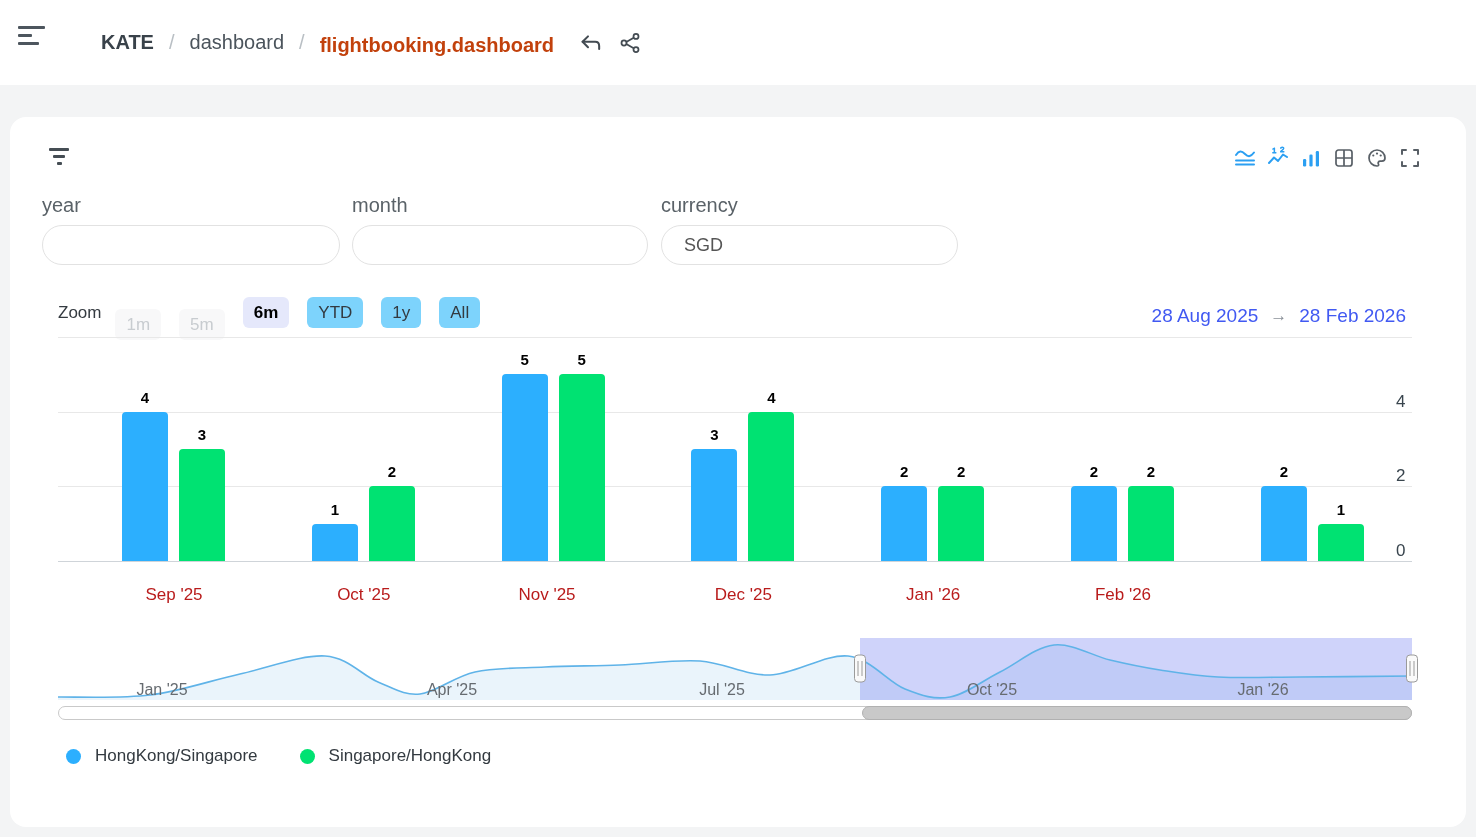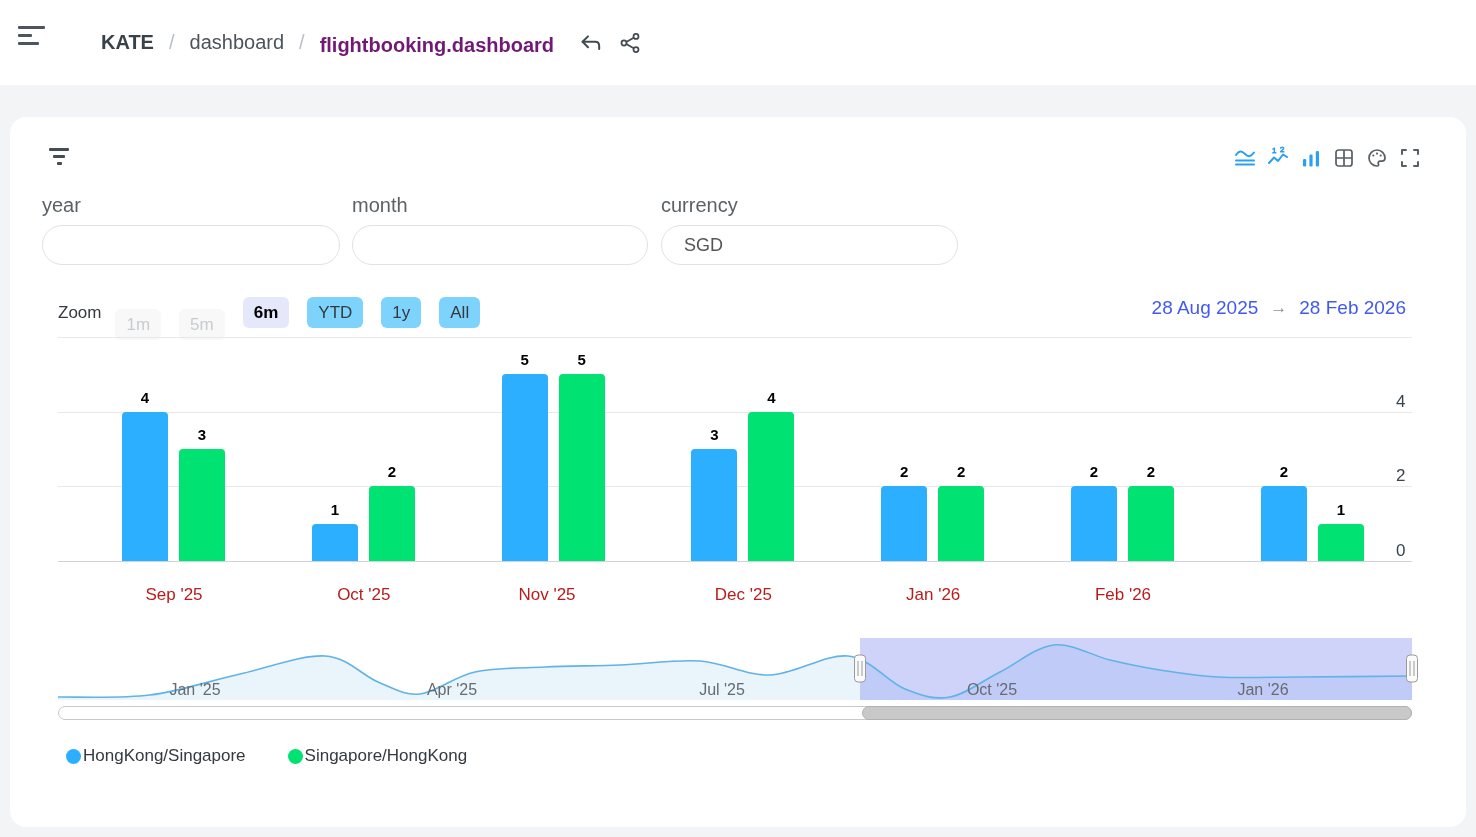--- a/index.html
+++ b/index.html
@@ -13,21 +13,21 @@
   .topbar{position:absolute;left:0;top:0;width:1476px;height:85px;background:#fff;}
   .hamburger{position:absolute;left:18px;top:26px;width:28px;height:22px;cursor:pointer;}
   .hamburger span{display:block;background:#4d565e;height:3px;border-radius:1px;margin-bottom:5px;}
   .hamburger span:nth-child(1){width:27px;}
   .hamburger span:nth-child(2){width:14px;}
   .hamburger span:nth-child(3){width:21px;}
   .breadcrumb{position:absolute;left:101px;top:0;height:85px;display:flex;align-items:center;gap:15px;font-size:20px;}
   .bc-root{color:#39424a;font-weight:700;}
   .bc-sep{color:#b9bfc4;font-weight:400;}
   .bc-mid{color:#4b545c;}
-  .bc-current{color:#701a75;font-weight:700;margin-top:6px;}
+  .bc-current{color:#c2410c;font-weight:700;margin-top:6px;}
   .tb-icon{width:24px;height:24px;color:#434b52;display:inline-block;}
   .tb-icon.undo{margin-left:10px;}
   
   .card{position:absolute;left:10px;top:117px;width:1456px;height:710px;background:#fff;border-radius:16px;}
   .filter-icon{position:absolute;left:36px;top:31px;width:26px;height:20px;cursor:pointer;}
   .filter-icon span{display:block;background:#454d54;border-radius:1px;margin:0 auto 4px auto;}
   .filter-icon span:nth-child(1){width:20px;height:3px;}
   .filter-icon span:nth-child(2){width:12px;height:3px;}
   .filter-icon span:nth-child(3){width:5px;height:3px;}
   .cardtools{position:absolute;top:29px;right:44px;display:flex;gap:9px;}
@@ -42,39 +42,39 @@
   .fg-label{font-size:20px;color:#5a6268;margin-bottom:8px;}
   .fg-input{width:100%;height:40px;box-sizing:border-box;border:1px solid #e2e2e2;border-radius:20px;
     padding:0 22px;font-size:18px;color:#555;outline:none;background:#fff;font-family:inherit;}
   
   .zoomrow{position:absolute;left:48px;top:168px;display:flex;align-items:center;gap:18px;}
   .zoom-label{font-size:17px;color:#353b41;margin-right:-4px;}
   .zbtn{height:31px;padding:0 11px;border:none;border-radius:6px;background:#7dd3fc;color:#333a40;
     font-size:17px;font-family:inherit;cursor:pointer;}
   .zbtn.disabled{color:#c8ccd0;background:#f8f8f9;cursor:default;margin-top:24px;}
   .zbtn.selected{background:#e5e8fb;color:#000;font-weight:700;}
-  .rangerow{position:absolute;top:180px;right:60px;display:flex;align-items:center;font-size:19px;}
+  .rangerow{position:absolute;top:188px;right:60px;display:flex;align-items:center;font-size:19px;}
   .range-date{color:var(--accent,#4159f2);cursor:pointer;}
   .range-arrow{color:#8a9098;padding:0 12px;font-size:17px;}
   
   .gridline{position:absolute;height:1px;background:#e8e8e8;}
   .gridline.base{background:#cfd4d9;}
   .bar{position:absolute;border-radius:4px 4px 0 0;cursor:pointer;}
   .bar-label{position:absolute;width:30px;text-align:center;font-size:15px;font-weight:700;color:#000;}
   .x-label{position:absolute;width:130px;text-align:center;font-size:17px;color:#b91c1c;}
   .y-label{position:absolute;width:40px;text-align:left;font-size:17px;color:#39454e;}
   .nav-wrap{position:absolute;left:48px;top:514px;width:1354px;height:70px;}
   .nav-label{position:absolute;width:100px;text-align:center;font-size:16px;color:#666b70;top:50px;}
   .sb-track{position:absolute;left:48px;top:589px;width:1354px;height:14px;box-sizing:border-box;
     background:#fff;border:1px solid #c9c9c9;border-radius:7.5px;cursor:pointer;}
   .sb-thumb{position:absolute;top:589px;height:14px;box-sizing:border-box;background:#c9c9c9;
     border:1px solid #b1b1b1;border-radius:7.5px;cursor:grab;}
   
   .legend{position:absolute;left:56px;top:629px;display:flex;gap:42px;}
-  .legend-item{display:flex;align-items:center;gap:2px;cursor:pointer;}
+  .legend-item{display:flex;align-items:center;gap:14px;cursor:pointer;}
   .legend-dot{width:15px;height:15px;border-radius:50%;}
   .legend-text{font-size:17px;color:#333a40;}
 </style>
 </head>
 <body>
 
 <div class="topbar">
   <div class="hamburger">
       <span></span>
       <span></span>
@@ -234,21 +234,21 @@
         <g style="cursor: ew-resize;">
           <rect x="796.5" y="24" width="11" height="27" rx="3.5" fill="#fafafa" stroke="#9a9a9a"></rect>
           <line x1="800" x2="800" y1="30" y2="45" stroke="#9a9a9a"></line>
           <line x1="804" x2="804" y1="30" y2="45" stroke="#9a9a9a"></line>
         </g>
         <g style="cursor: ew-resize;">
           <rect x="1348.5" y="24" width="11" height="27" rx="3.5" fill="#fafafa" stroke="#9a9a9a"></rect>
           <line x1="1352" x2="1352" y1="30" y2="45" stroke="#9a9a9a"></line>
           <line x1="1356" x2="1356" y1="30" y2="45" stroke="#9a9a9a"></line>
         </g>
-      </svg><div class="nav-label" style="left: 87px;">Jan '25</div><div class="nav-label" style="left: 344px;">Apr '25</div><div class="nav-label" style="left: 614px;">Jul '25</div><div class="nav-label" style="left: 884px;">Oct '25</div><div class="nav-label" style="left: 1155px;">Jan '26</div></div>
+      </svg><div class="nav-label" style="left: 54px;">Jan '25</div><div class="nav-label" style="left: 344px;">Apr '25</div><div class="nav-label" style="left: 614px;">Jul '25</div><div class="nav-label" style="left: 884px;">Oct '25</div><div class="nav-label" style="left: 1155px;">Jan '26</div></div>
 
   <div class="sb-track" id="sbtrack"></div>
   <div class="sb-thumb" id="sbthumb" style="left: 852px; width: 550px;"></div>
 
   <div class="legend">
     <div class="legend-item">
       <span class="legend-dot" style="background: rgb(44, 175, 254);"></span>
       <span class="legend-text">HongKong/Singapore</span>
     </div>
     <div class="legend-item">

